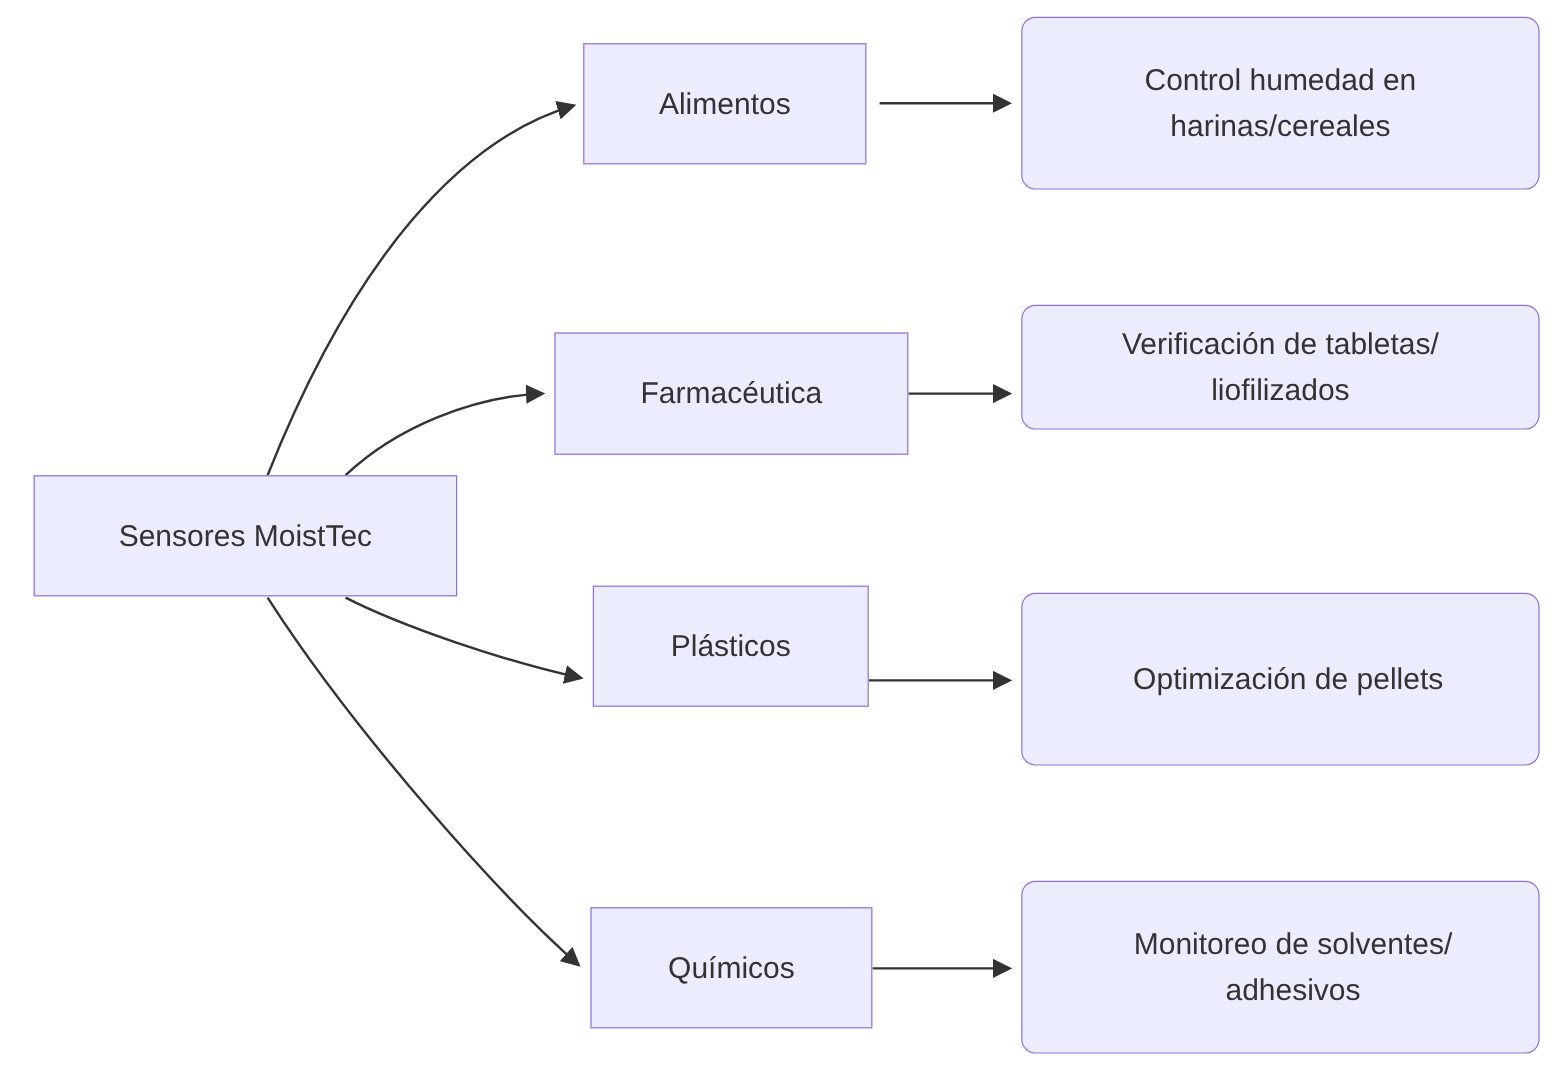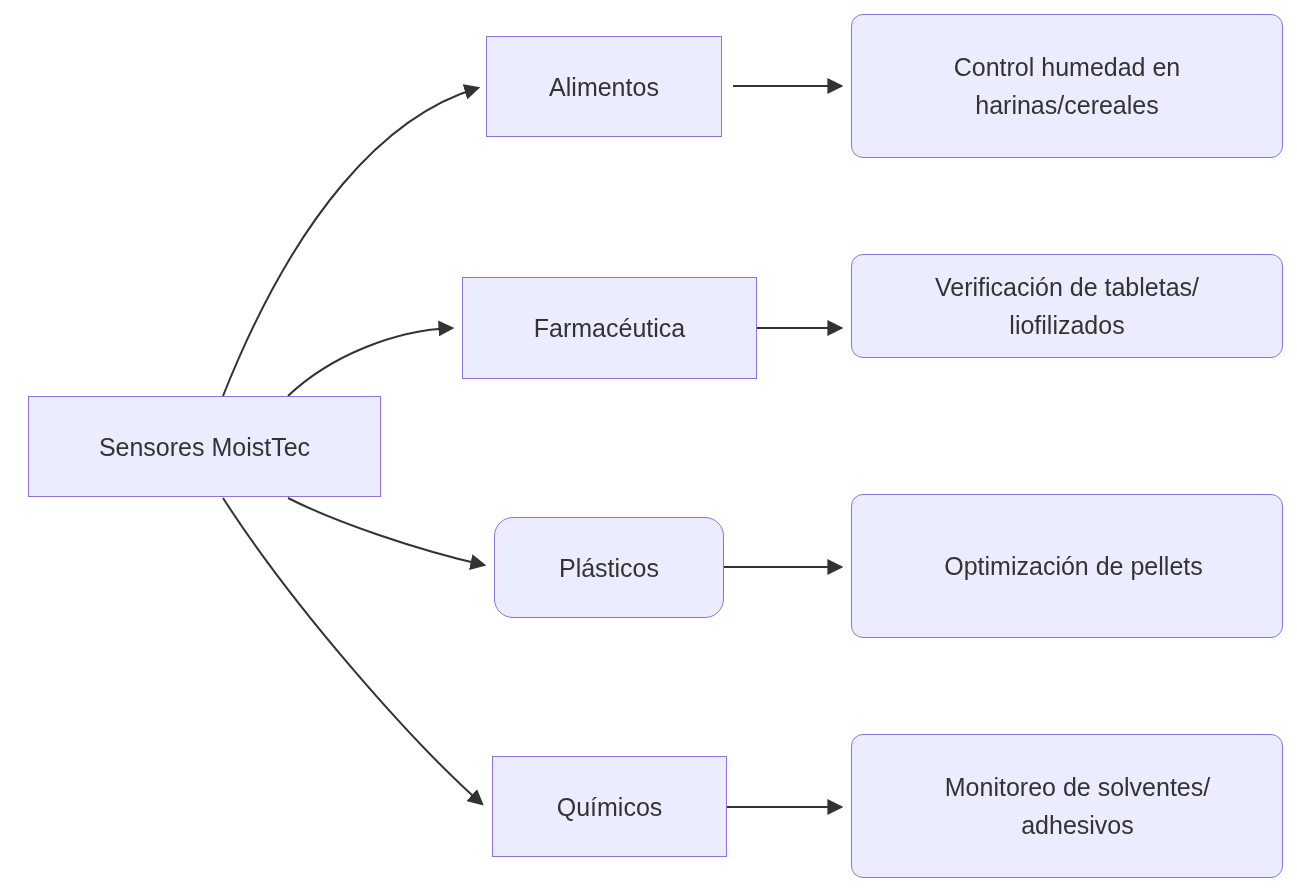--- a/index.html
+++ b/index.html
@@ -76,21 +76,21 @@
   </div>
 
   <div class="node" style="left:486px; top:36px; width:236px; height:101px;">
     <span>Alimentos</span>
   </div>
 
   <div class="node" style="left:462px; top:277px; width:295px; height:102px;">
     <span>Farmacéutica</span>
   </div>
 
-  <div class="node" style="left:494px; top:517px; width:230px; height:101px;border-radius:19px;">
+  <div class="node" style="left:494px; top:488px; width:230px; height:101px;">
     <span>Plásticos</span>
   </div>
 
   <div class="node" style="left:492px; top:756px; width:235px; height:101px;">
     <span>Químicos</span>
   </div>
 
   <div class="node rounded" style="left:851px; top:14px; width:432px; height:144px;text-align:center;">
     <span>Control humedad en</span>
     <span>harinas/cereales</span>

